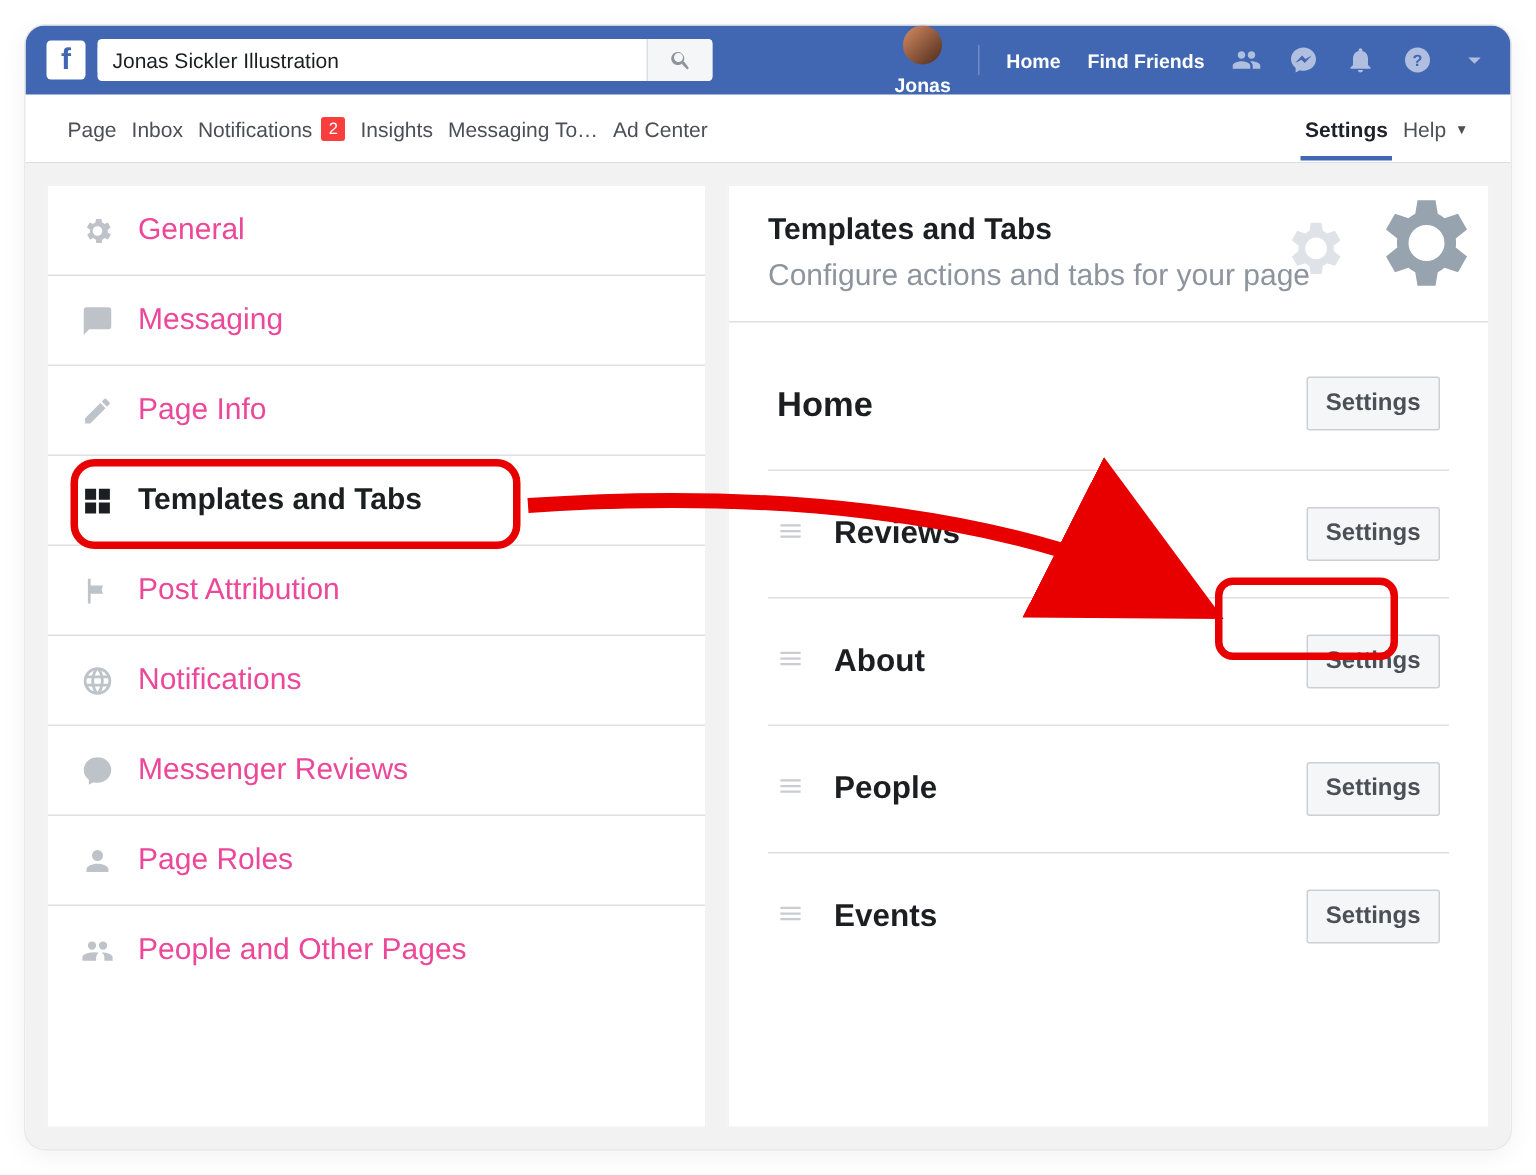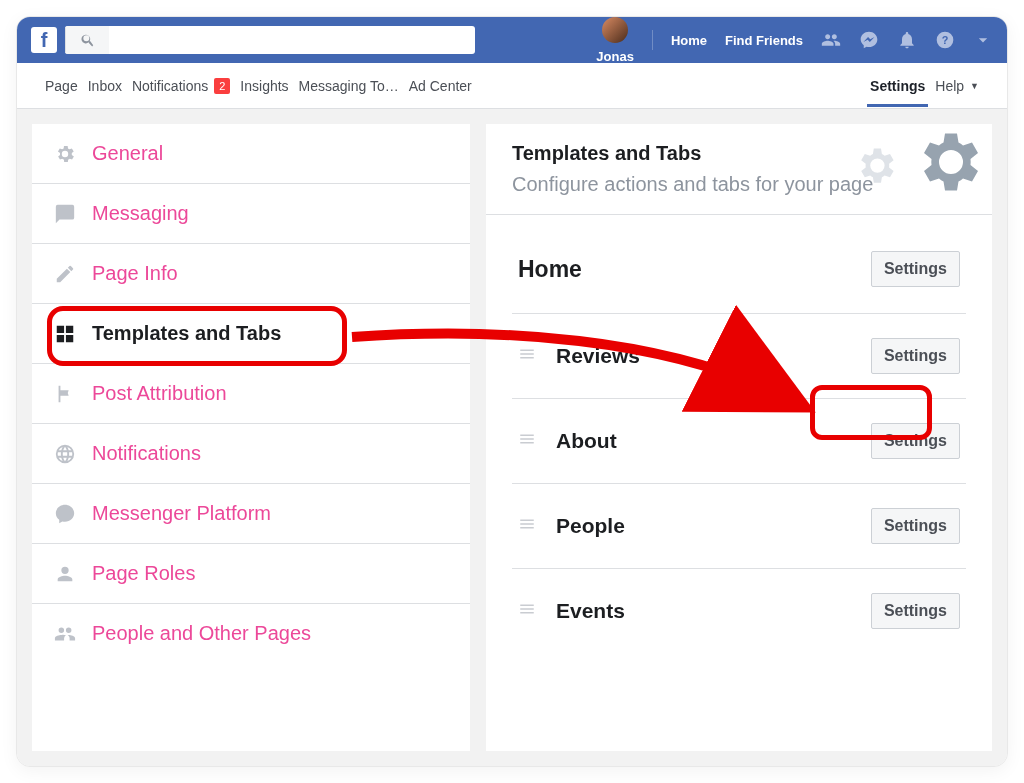--- a/index.html
+++ b/index.html
@@ -61,20 +61,21 @@
   .arrow{position:absolute;pointer-events:none;}
 </style>
 </head>
 <body>
 
 <div class="shell">
 
   <div class="topbar">
     <div class="fb-logo">f</div>
     <div class="searchwrap">
+      <input type="text" value="Jonas Sickler Illustration" style="">
       <button class="searchbtn">
         <svg viewBox="0 0 24 24" width="16" height="16">
             <path fill="#8d949e" d="M15.5 14h-.79l-.28-.27A6.5 6.5 0 1 0 13 15.5l.27.28v.79l5 5L19.79 20zm-6 0A4.5 4.5 0 1 1 14 9.5 4.5 4.5 0 0 1 9.5 14z"></path>
           </svg>
       </button>
     </div>
     <div class="toplinks">
       <div class="usergrp">
         <div class="avatar"></div>
         <span>Jonas</span>
@@ -192,21 +193,21 @@
             </svg>
           </span>
         <span>Notifications</span>
       </div>
       <div class="litem">
         <span class="icn">
             <svg viewBox="0 0 24 24">
               <path d="M12 2C6.5 2 2 6.1 2 11.2c0 2.9 1.4 5.4 3.7 7.1V22l3.4-1.9c.9.3 1.9.4 2.9.4 5.5 0 10-4.1 10-9.2S17.5 2 12 2z"></path>
             </svg>
           </span>
-        <span>Messenger Platform</span>
+        <span>Messenger Reviews</span>
       </div>
       <div class="litem">
         <span class="icn">
             <svg viewBox="0 0 24 24">
               <path d="M12 12a4 4 0 1 0-4-4 4 4 0 0 0 4 4zm0 2c-2.7 0-8 1.3-8 4v2h16v-2c0-2.7-5.3-4-8-4z"></path>
             </svg>
           </span>
         <span>Page Roles</span>
       </div>
       <div class="litem" style="border-bottom:none;">

